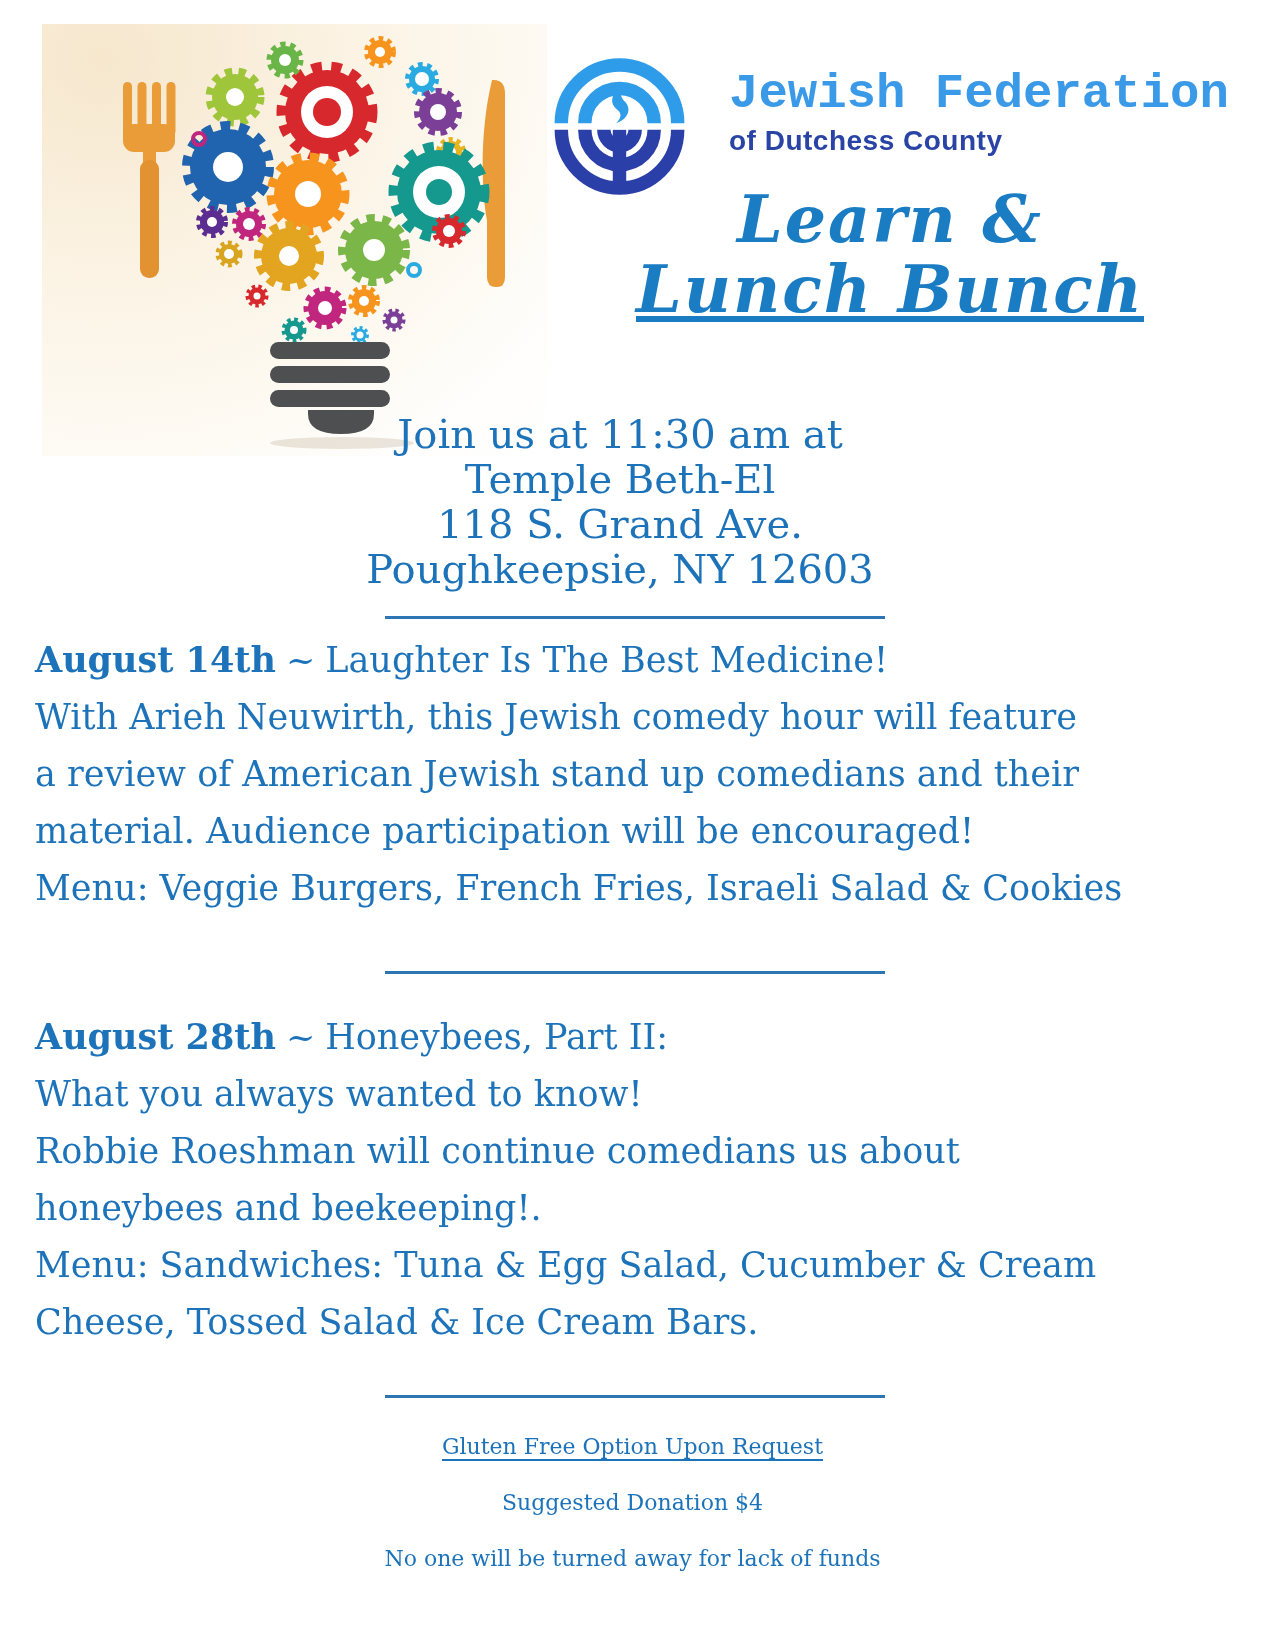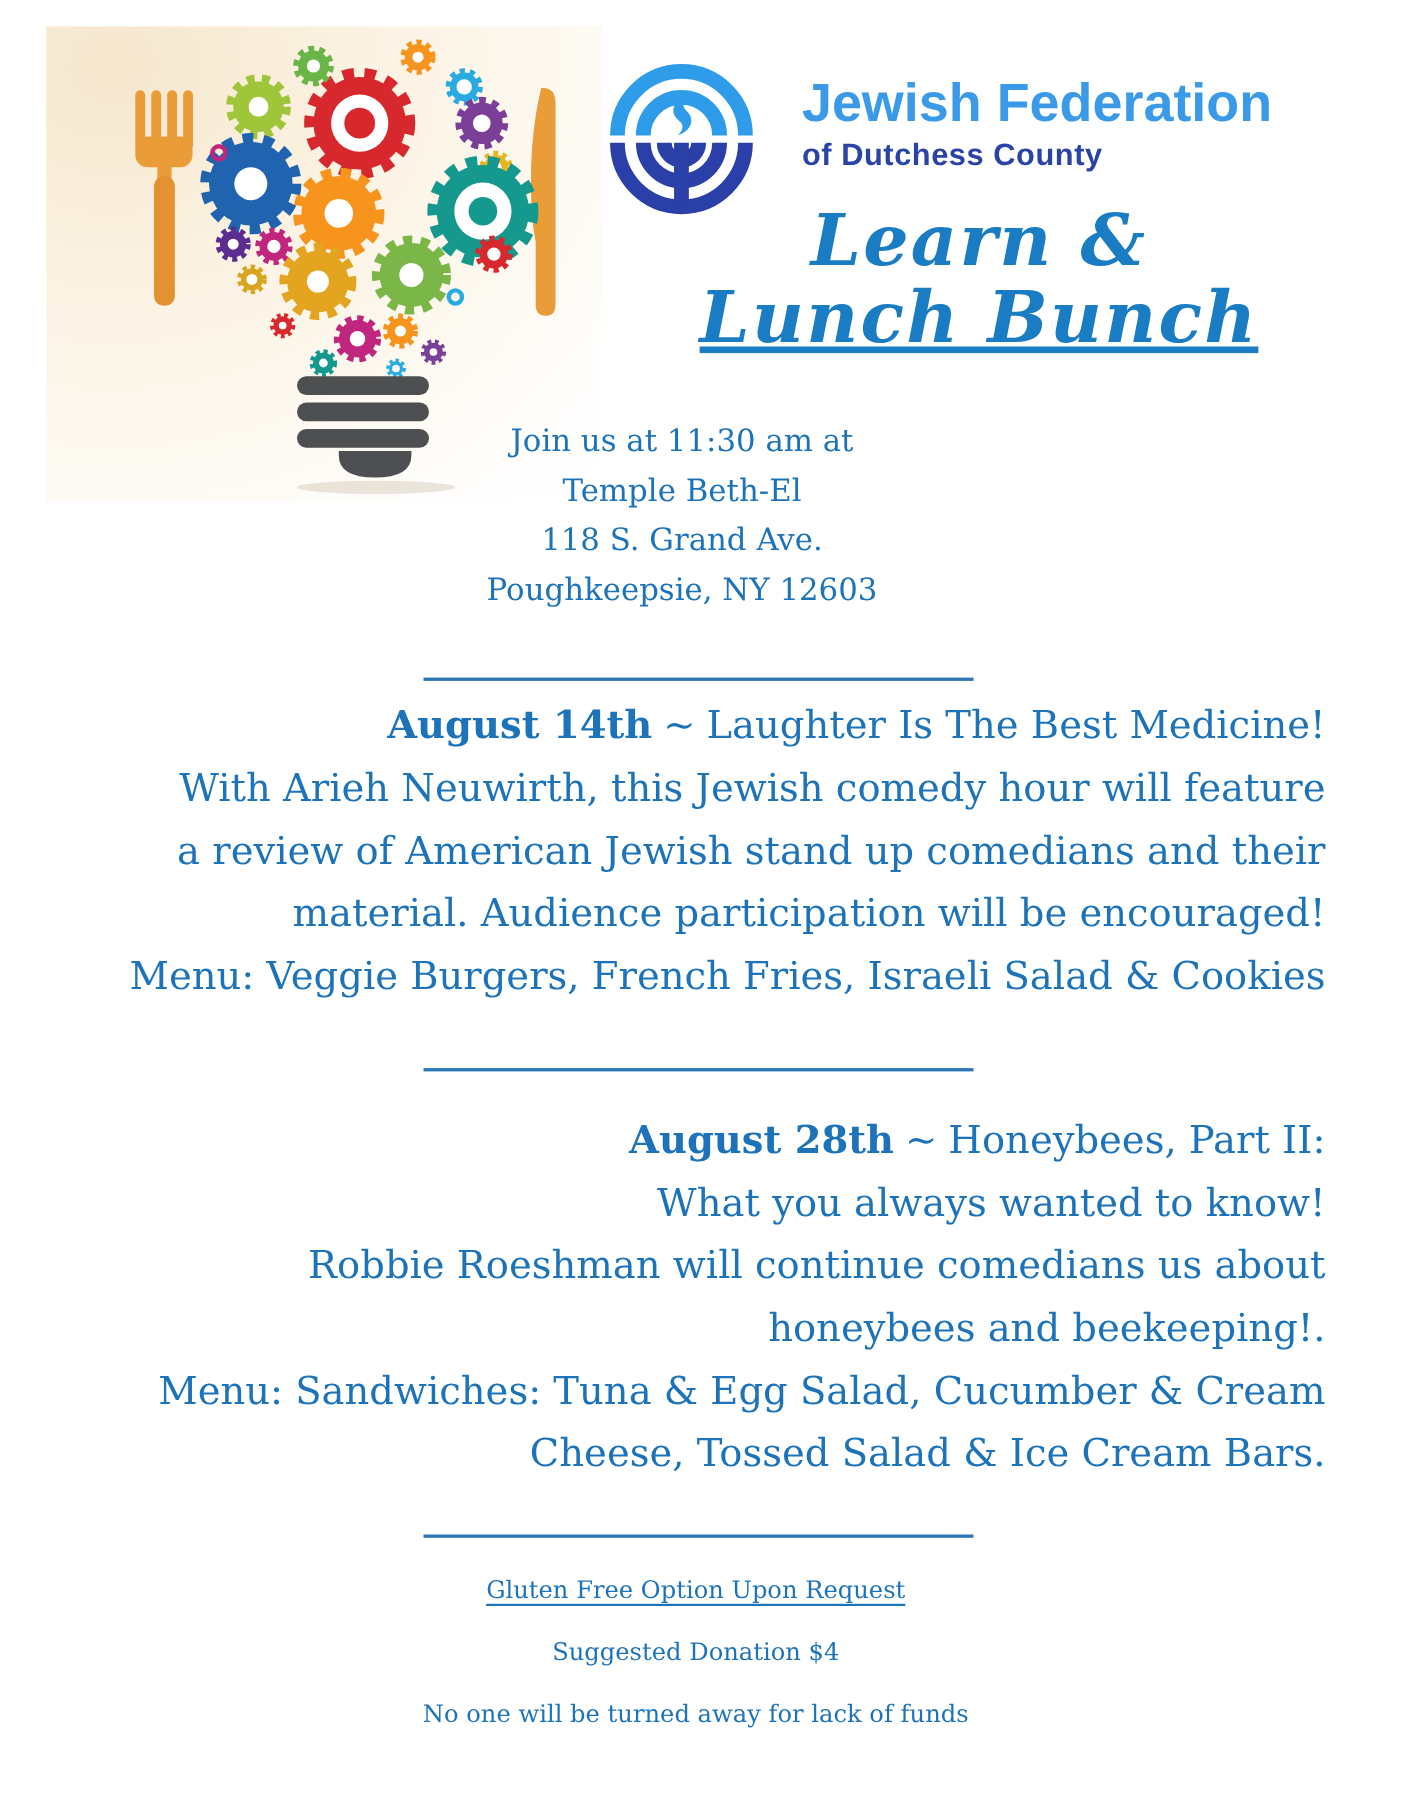--- a/index.html
+++ b/index.html
@@ -10,40 +10,40 @@
   
   .hero{
     position:absolute;left:42px;top:24px;width:505px;height:432px;
     background:radial-gradient(ellipse 130% 130% at 12% 8%, #f6e7cd 0%, #fbf2e2 35%, #fdf9f0 62%, #fffefd 85%, #ffffff 100%);
   }
   .hero svg{display:block;width:505px;height:432px;}
   
   .logo-row{position:absolute;left:552px;top:56px;display:flex;align-items:flex-start;}
   .emblem{width:135px;height:141px;flex:0 0 auto;}
   .logo-text{margin-left:42px;padding-top:14px;font-family:"Liberation Sans", sans-serif;}
-  .logo-name{font-size:49px;font-weight:bold;color:#3b9ae8;letter-spacing:0px;line-height:1.0;}
+  .logo-name{font-size:49px;font-weight:bold;color:#3b9ae8;letter-spacing:0px;line-height:1.0;font-family:Liberation Mono, monospace;}
   .logo-sub{font-size:28px;font-weight:bold;color:#2a44a6;margin-top:6px;letter-spacing:0.5px;}
   
   .script{
     position:absolute;left:570px;top:188px;width:640px;text-align:center;
     font-family:"DejaVu Serif", serif;font-style:italic;font-weight:bold;
     color:#1a7cc2;font-size:65px;line-height:62px;letter-spacing:2px;
   }
   .script .l2{margin-top:8px;text-decoration:underline;}
   
   .address{
-    position:absolute;left:35px;top:378px;width:1170px;text-align:center;
-    color:#1d73b9;font-size:28px;line-height:45px;
+    position:absolute;left:35px;top:412px;width:1170px;text-align:center;
+    color:#1d73b9;font-size:40px;line-height:45px;
   }
   
   .divider{position:absolute;left:385px;width:500px;height:3px;background:#2e75b6;}
   .d1{top:616px;} .d2{top:971px;} .d3{top:1395px;}
   
   .session{
-    position:absolute;left:35px;width:1170px;text-align:right;
+    position:absolute;left:35px;width:1170px;text-align:left;
     color:#1d73b9;font-size:35px;line-height:57px;
   }
   .s1{top:631px;} .s2{top:1008px;}
   .session .date{font-weight:bold;}
   .session .sep{margin:0 10px;}
   
   .footer{
     position:absolute;left:35px;top:1419px;width:1195px;text-align:center;
     color:#1d73b9;font-size:22px;line-height:56px;
   }

